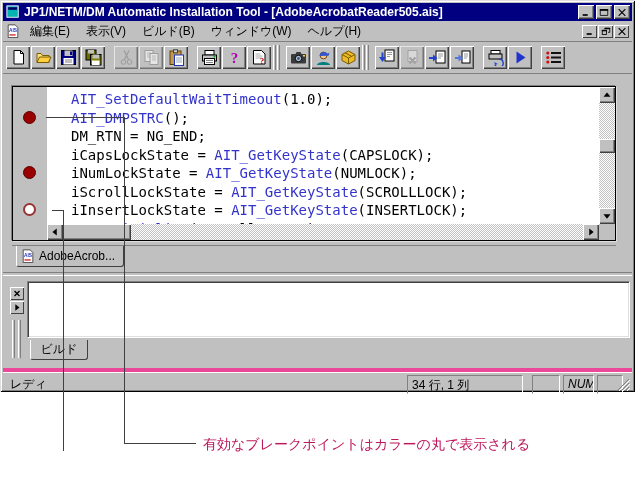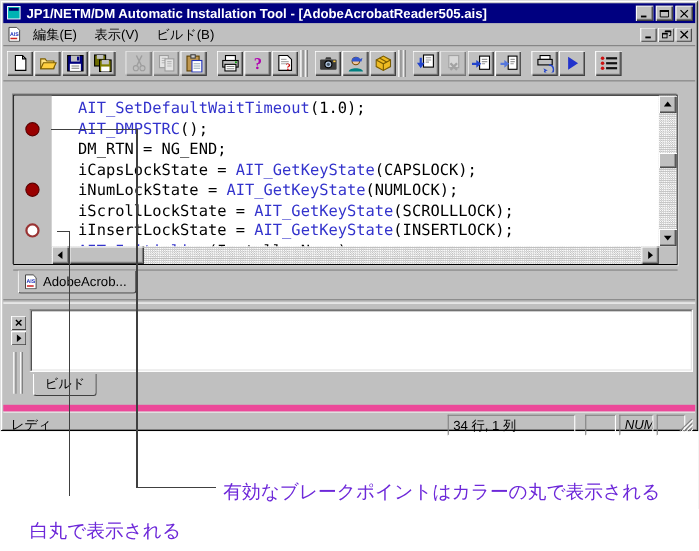--- a/index.html
+++ b/index.html
@@ -82,33 +82,33 @@
     box-shadow:inset 1px 0 0 #fff,inset -1px 0 0 #808080;}
   .out-box{position:absolute;left:27px;top:281px;width:603px;height:57px;background:#fff;box-sizing:border-box;
     border:1px solid;border-color:#808080 #fff #fff #808080;
     box-shadow:inset 1px 1px 0 #404040,inset -1px -1px 0 #dfdfdf;}
   .build-tab{position:absolute;left:30px;top:340px;width:56px;height:19px;background:#c0c0c0;
     font-size:12px;text-align:center;line-height:19px;border-left:1px solid #fff;
     border-right:1px solid #404040;border-bottom:1px solid #404040;border-radius:0 0 3px 3px;}
 
   
   .statusbar{position:absolute;left:3px;top:368px;width:629px;height:21px;font-size:12px;
-    border-top:6px solid #ec4899;box-shadow:inset 0 1px 0 #fff;box-sizing:border-box;background:#c0c0c0;}
+    border-top:4px solid #ec4899;box-shadow:inset 0 1px 0 #fff;box-sizing:border-box;background:#c0c0c0;}
   .sb-msg{position:absolute;left:7px;top:4px;}
   .sb-panel{position:absolute;top:3px;height:16px;box-sizing:border-box;padding:1px 4px 16px;
     border:1px solid;border-color:#808080 #fff #fff #808080;white-space:nowrap;overflow:hidden;}
   .sb-pos{left:404px;width:116px;}
   .sb-e1{left:529px;width:28px;}
   .sb-num{left:560px;width:31px;text-align:center;font-style:italic;}
   .sb-e2{left:594px;width:26px;}
   .sb-grip{position:absolute;right:2px;top:6px;width:13px;height:13px;}
 
   
   .callouts{position:absolute;left:0;top:0;width:635px;height:501px;pointer-events:none;}
-  .note{position:absolute;font-size:17px;color:#6d28d9;white-space:nowrap;}
+  .note{position:absolute;font-size:14px;color:#be185d;white-space:nowrap;}
   .note-a{left:203px;top:436px;}
   .note-b1{left:27px;top:453px;}
   .note-b2{left:27px;top:471px;}
 </style>
 </head>
 <body>
 
 <div class="page">
   <div class="app-window">
 
@@ -151,20 +151,22 @@
           <svg viewBox="0 0 16 16">
             <path d="M2.5 1h8l3 3v11.5h-11z" fill="#fff" stroke="#404040"></path>
             <text x="8" y="9.5" font-size="5.5" font-weight="bold" fill="#2233bb" text-anchor="middle" font-family="Liberation Sans,sans-serif">AIS</text>
             <path d="M4 12.5h7" stroke="#cc2222" stroke-width="1.5"></path>
           </svg>
         </span>
       <span id="menu-items" style="display:flex">
           <span class="menu-item">編集(E)</span>
           <span class="menu-item">表示(V)</span>
           <span class="menu-item">ビルド(B)</span>
+          <span class="menu-item">ウィンドウ(W)</span>
+          <span class="menu-item">ヘルプ(H)</span>
         </span>
       <span class="mdi-btns" id="mdi-buttons">
           <span class="mdi-btn">
             <span>
               <svg viewBox="0 0 12 10">
                 <rect x="2" y="7" width="6" height="2" fill="#000"></rect>
               </svg>
             </span>
           </span>
           <span class="mdi-btn">
@@ -468,14 +470,13 @@
           </svg></span>
     </div>
   </div>
 
   <svg class="callouts" shape-rendering="crispEdges">
     <path d="M46 117.5 H124.5 V443.5 H196" fill="none" stroke="#404040" stroke-width="1"></path>
     <path d="M52 210.5 H63.5 V451" fill="none" stroke="#404040" stroke-width="1"></path>
   </svg>
 
   <div class="note note-a">有効なブレークポイントはカラーの丸で表示される</div>
-  <div class="note note-b2">白丸で表示される</div>
 </div>
 
 </body></html>

